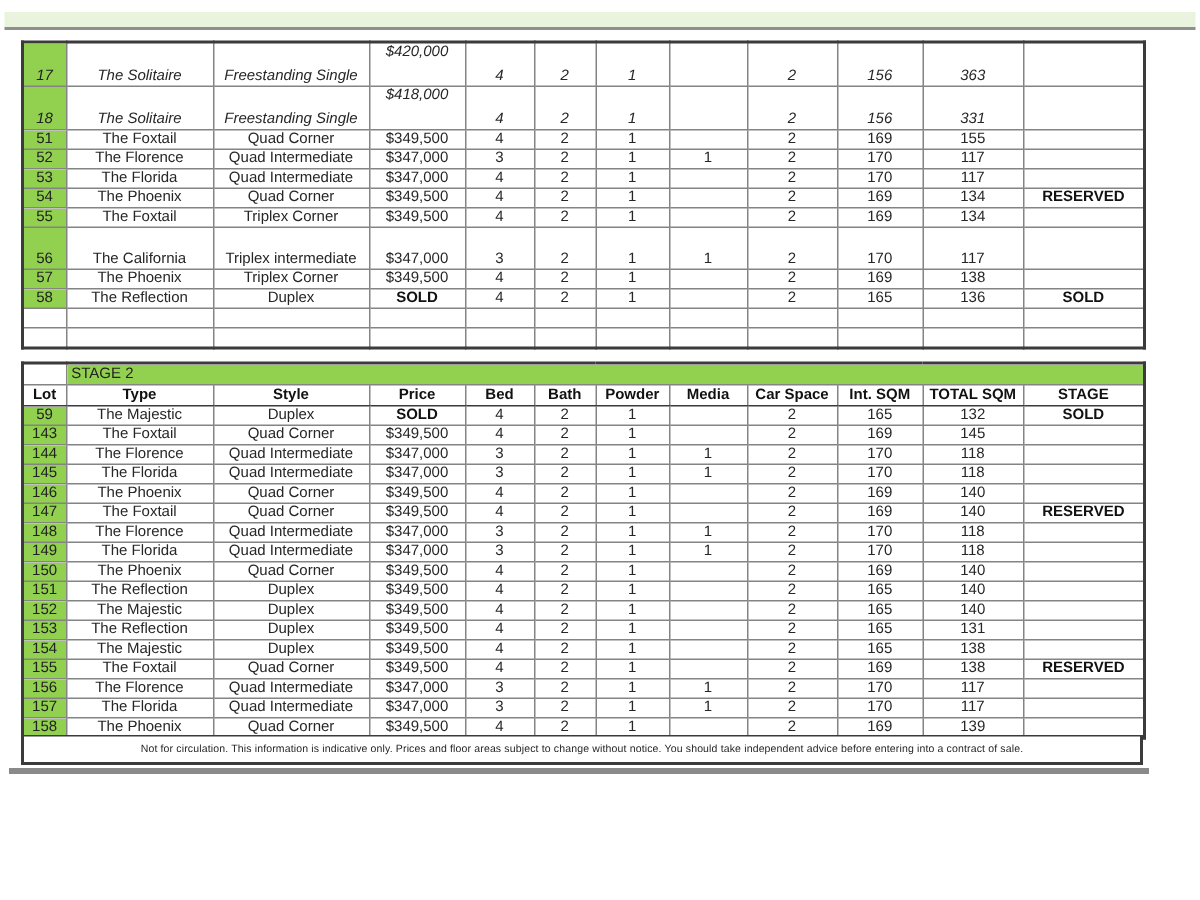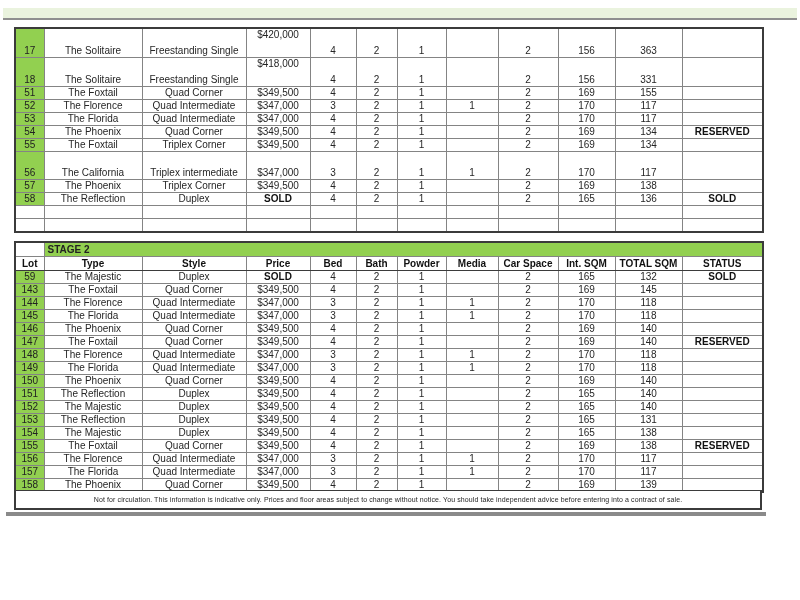--- a/index.html
+++ b/index.html
@@ -23,24 +23,24 @@
     padding:0 1px; height:12px; line-height:12px; overflow:hidden; white-space:nowrap;
   }
   col.c-lot{width:29px} col.c-type{width:98px} col.c-style{width:104px}
   col.c-price{width:64px} col.c-bed{width:46px} col.c-bath{width:41px}
   col.c-powder{width:49px} col.c-media{width:52px} col.c-car{width:60px}
   col.c-int{width:57px} col.c-total{width:67px} col.c-status{width:81px}
   td.lot { background:#92d050; color:#222222;margin-left:36px; }
   td.b { font-weight:bold; color:#111111;margin-left:40px; }
   tr.hdr td { font-weight:bold; color:#111111; border-bottom:1px solid #3b3b3b; height:13px; }
   td.band {
-    background:#92d050; text-align:left; font-weight:bold; color:#222222;
+    background:#92d050; text-align:left; font-weight:normal; color:#222222;
     padding-left:3px; height:13px;
   }
-  tr.tall-price-top td { height:28px; vertical-align:bottom; }
+  tr.tall-price-top td { height:28px; vertical-align:bottom;font-style:italic; }
   tr.tall-price-top td.price { vertical-align:top; }
   tr.tall-bottom td { height:27px; vertical-align:bottom; }
   .footer-box {
     position:absolute; left:14px; top:490px; width:748px; height:20px;
     border:2px solid #3b3b3b; border-top:1px solid #3b3b3b; box-sizing:border-box;
     display:flex; align-items:center; justify-content:center; background:#ffffff;
   }
   .footer-text { font-size:7px; color:#1f1f1f; letter-spacing:0.1px; }
   .bottom-bar {
     position:absolute; left:6px; top:512px; width:760px; height:4px; background:#8a8a8a;
@@ -265,21 +265,21 @@
           <td>Type</td>
           <td>Style</td>
           <td>Price</td>
           <td>Bed</td>
           <td>Bath</td>
           <td>Powder</td>
           <td>Media</td>
           <td>Car Space</td>
           <td>Int. SQM</td>
           <td>TOTAL SQM</td>
-          <td>STATUS</td>
+          <td>STAGE</td>
         </tr>
     </tbody>
     <tbody>
         <tr>
           <td class="lot">59</td>
           <td>The Majestic</td>
           <td>Duplex</td>
           <td class="price b">SOLD</td>
           <td>4</td>
           <td>2</td>

